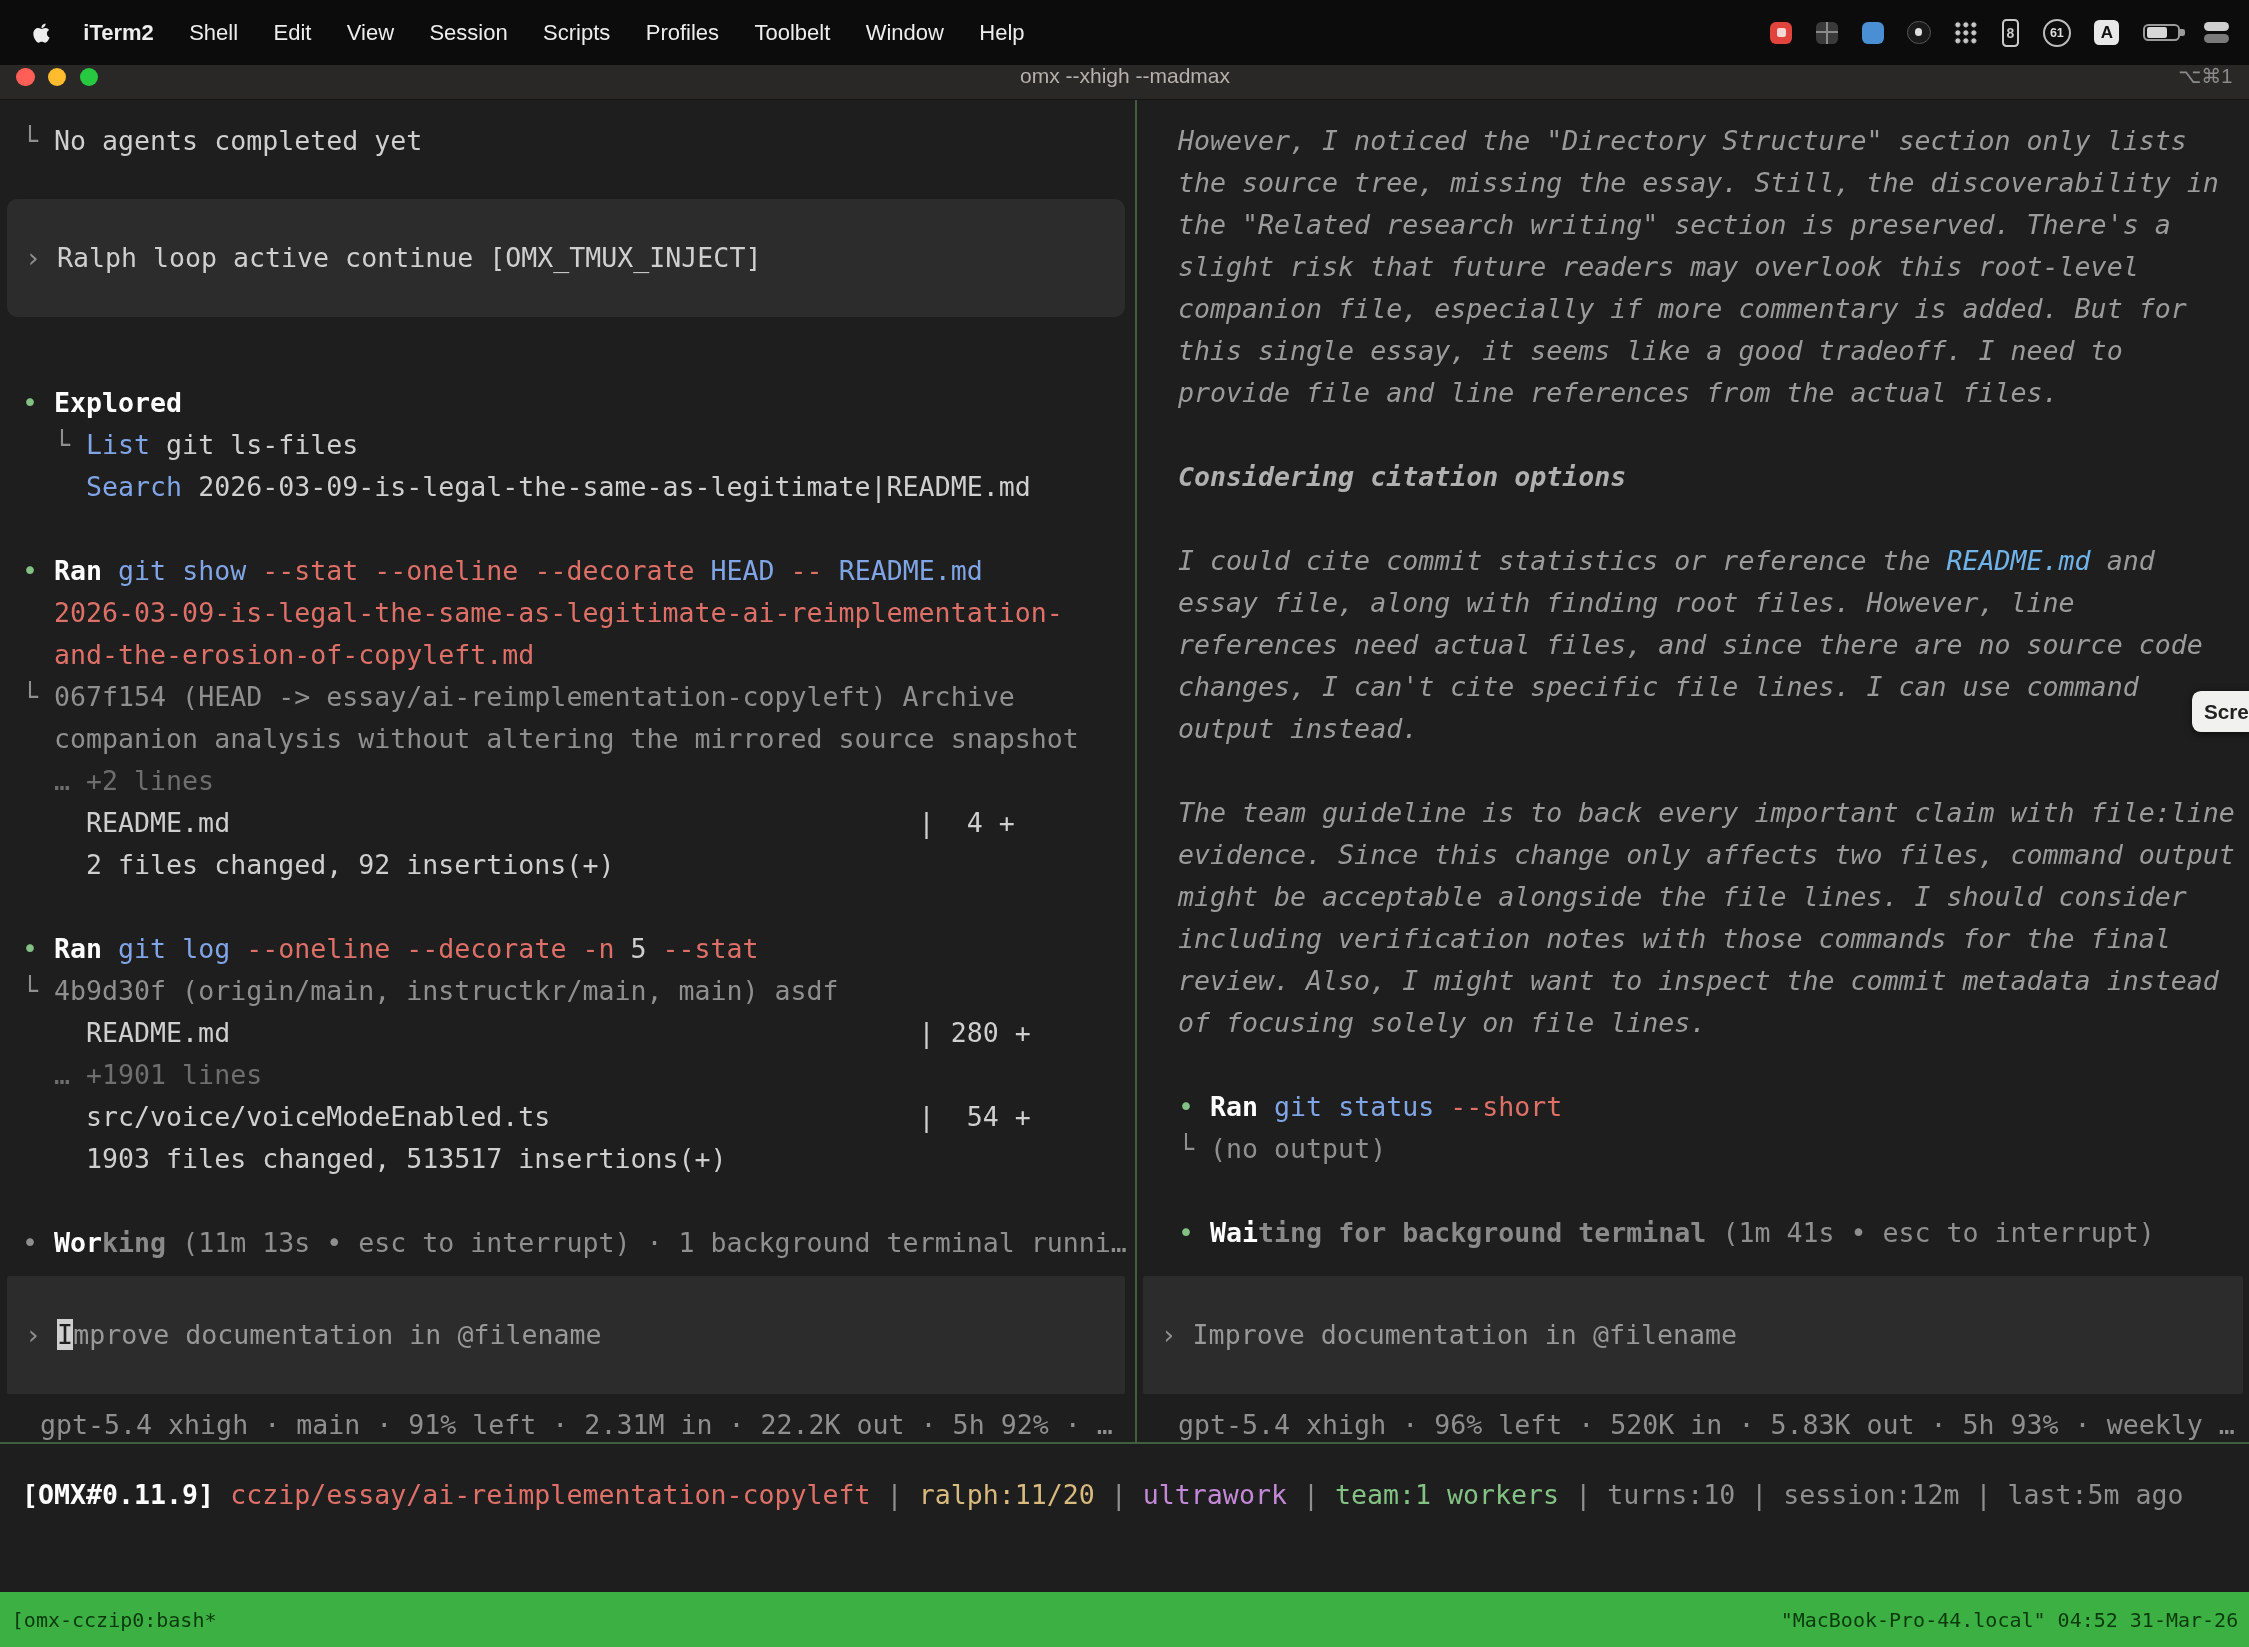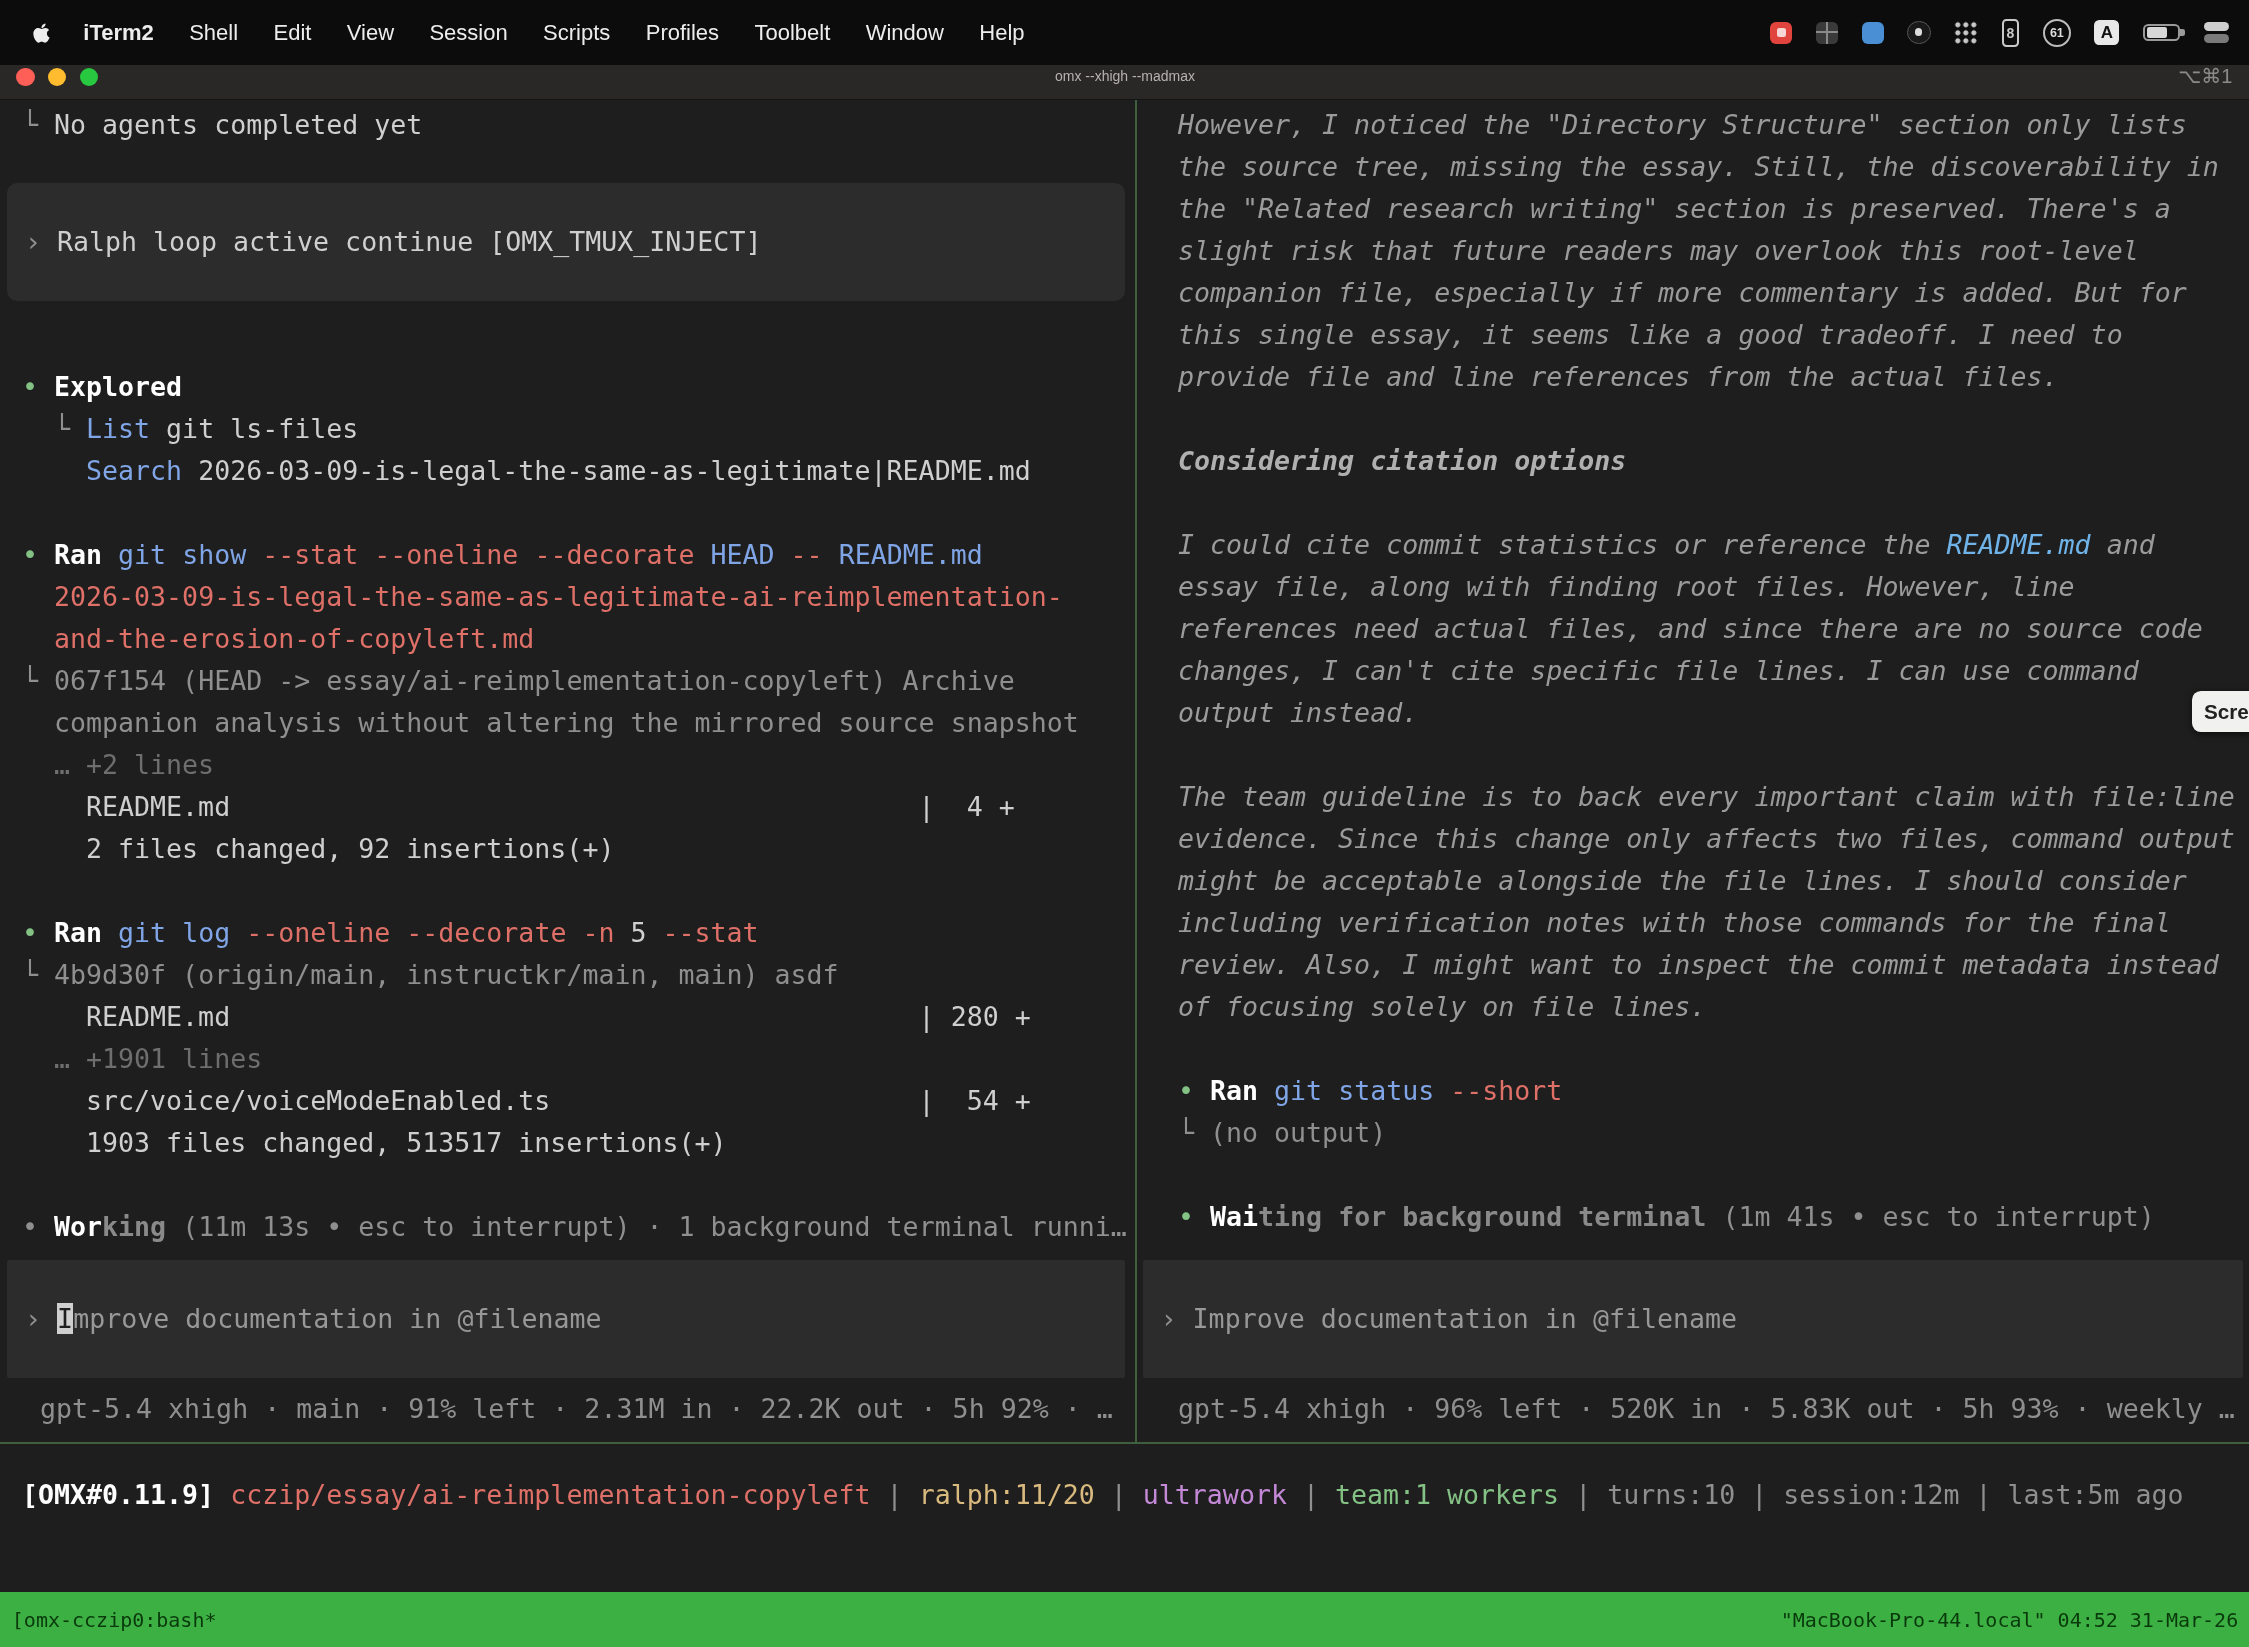--- a/index.html
+++ b/index.html
@@ -34,28 +34,28 @@
   .cc{display:flex;flex-direction:column;gap:3.7px;}
   .cc i{display:block;width:25px;height:8.9px;border-radius:5.2px;background:#cfcfcf;}
   .cc i:last-child{background:#7a7a7a;}
 
   
   .title-bar{position:absolute;top:53px;left:0;right:0;height:47px;background:#2a2827;border-bottom:0.7px solid #141414;z-index:19;}
   .traffic{position:absolute;left:16px;top:14.8px;display:flex;gap:13.3px;}
   .tl{width:18.5px;height:18.5px;border-radius:50%;}
   .tl.red{background:#ff5f57}.tl.yellow{background:#febc2e}.tl.green{background:#28c840}
   .wtitle{position:absolute;inset:0;display:flex;align-items:center;justify-content:center;
-    color:#b5b1ad;font-family:"Liberation Sans",sans-serif;font-size:14px;}
+    color:#b5b1ad;font-family:"Liberation Sans",sans-serif;font-size:21px;}
   .wshortcut{position:absolute;right:17.7px;top:0;height:100%;display:flex;align-items:center;
     color:#8b8b8b;font-family:"Liberation Sans",sans-serif;font-size:20px;}
 
   
   .terminal{position:absolute;top:100px;left:0;right:0;bottom:0;background:#1e1e1e;
     font-size:26.6px;line-height:42px;color:#cfcfcf;}
-  .pane{position:absolute;top:0;height:1342px;overflow:hidden;}
+  .pane{position:absolute;top:16px;height:1342px;overflow:hidden;}
   .pane-left{left:0;width:1135px;padding:4.4px 0 0 22px;}
   .pane-right{left:1137px;right:0;padding:4.4px 0 0 41px;}
   .vdivider{position:absolute;left:1135px;top:0;width:1.5px;height:1342px;background:#3f5f3f;}
   .hdivider{position:absolute;left:0;right:0;top:1342px;height:1.5px;background:#3f5f3f;}
   .tline{white-space:pre;min-height:42px;}
   .promptbox{background:#2c2c2c;border-radius:10.3px;display:flex;align-items:center;}
   .ralph{height:118px;margin:37px 10.3px 65px -14.8px;padding:0 17.7px;}
   .inputbox{position:absolute;left:7.4px;right:10.3px;top:1160px;height:118px;background:#2c2c2c;border-radius:2px;
     display:flex;align-items:center;padding:0 17.7px;}
   .pane-right .inputbox{left:5.9px;right:7.4px;}

